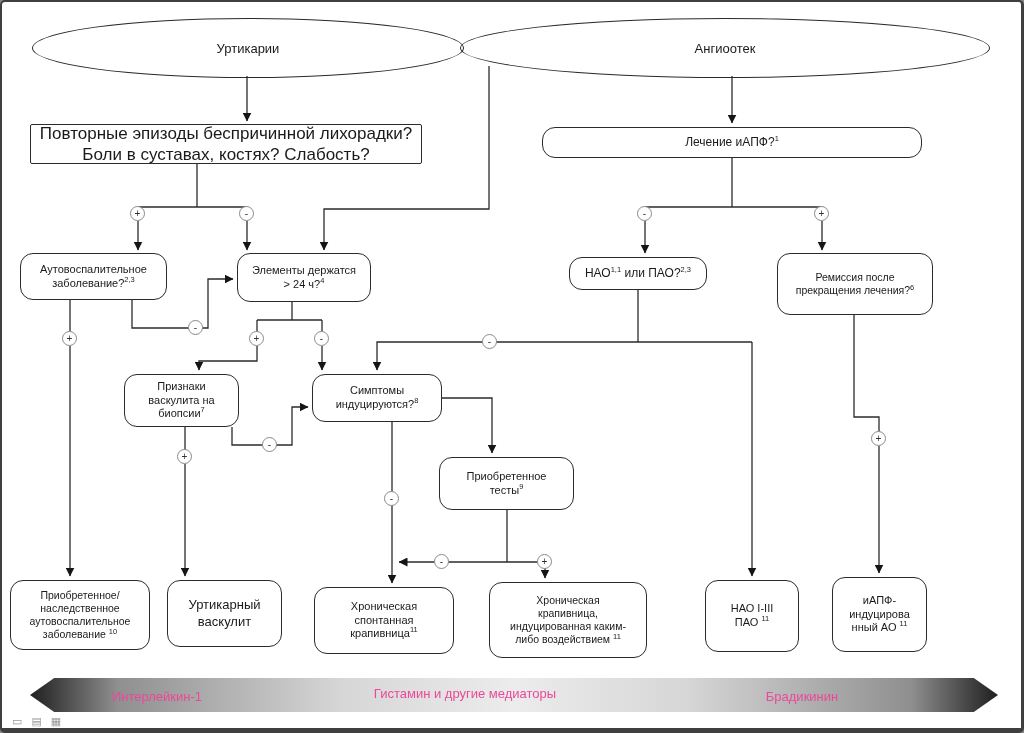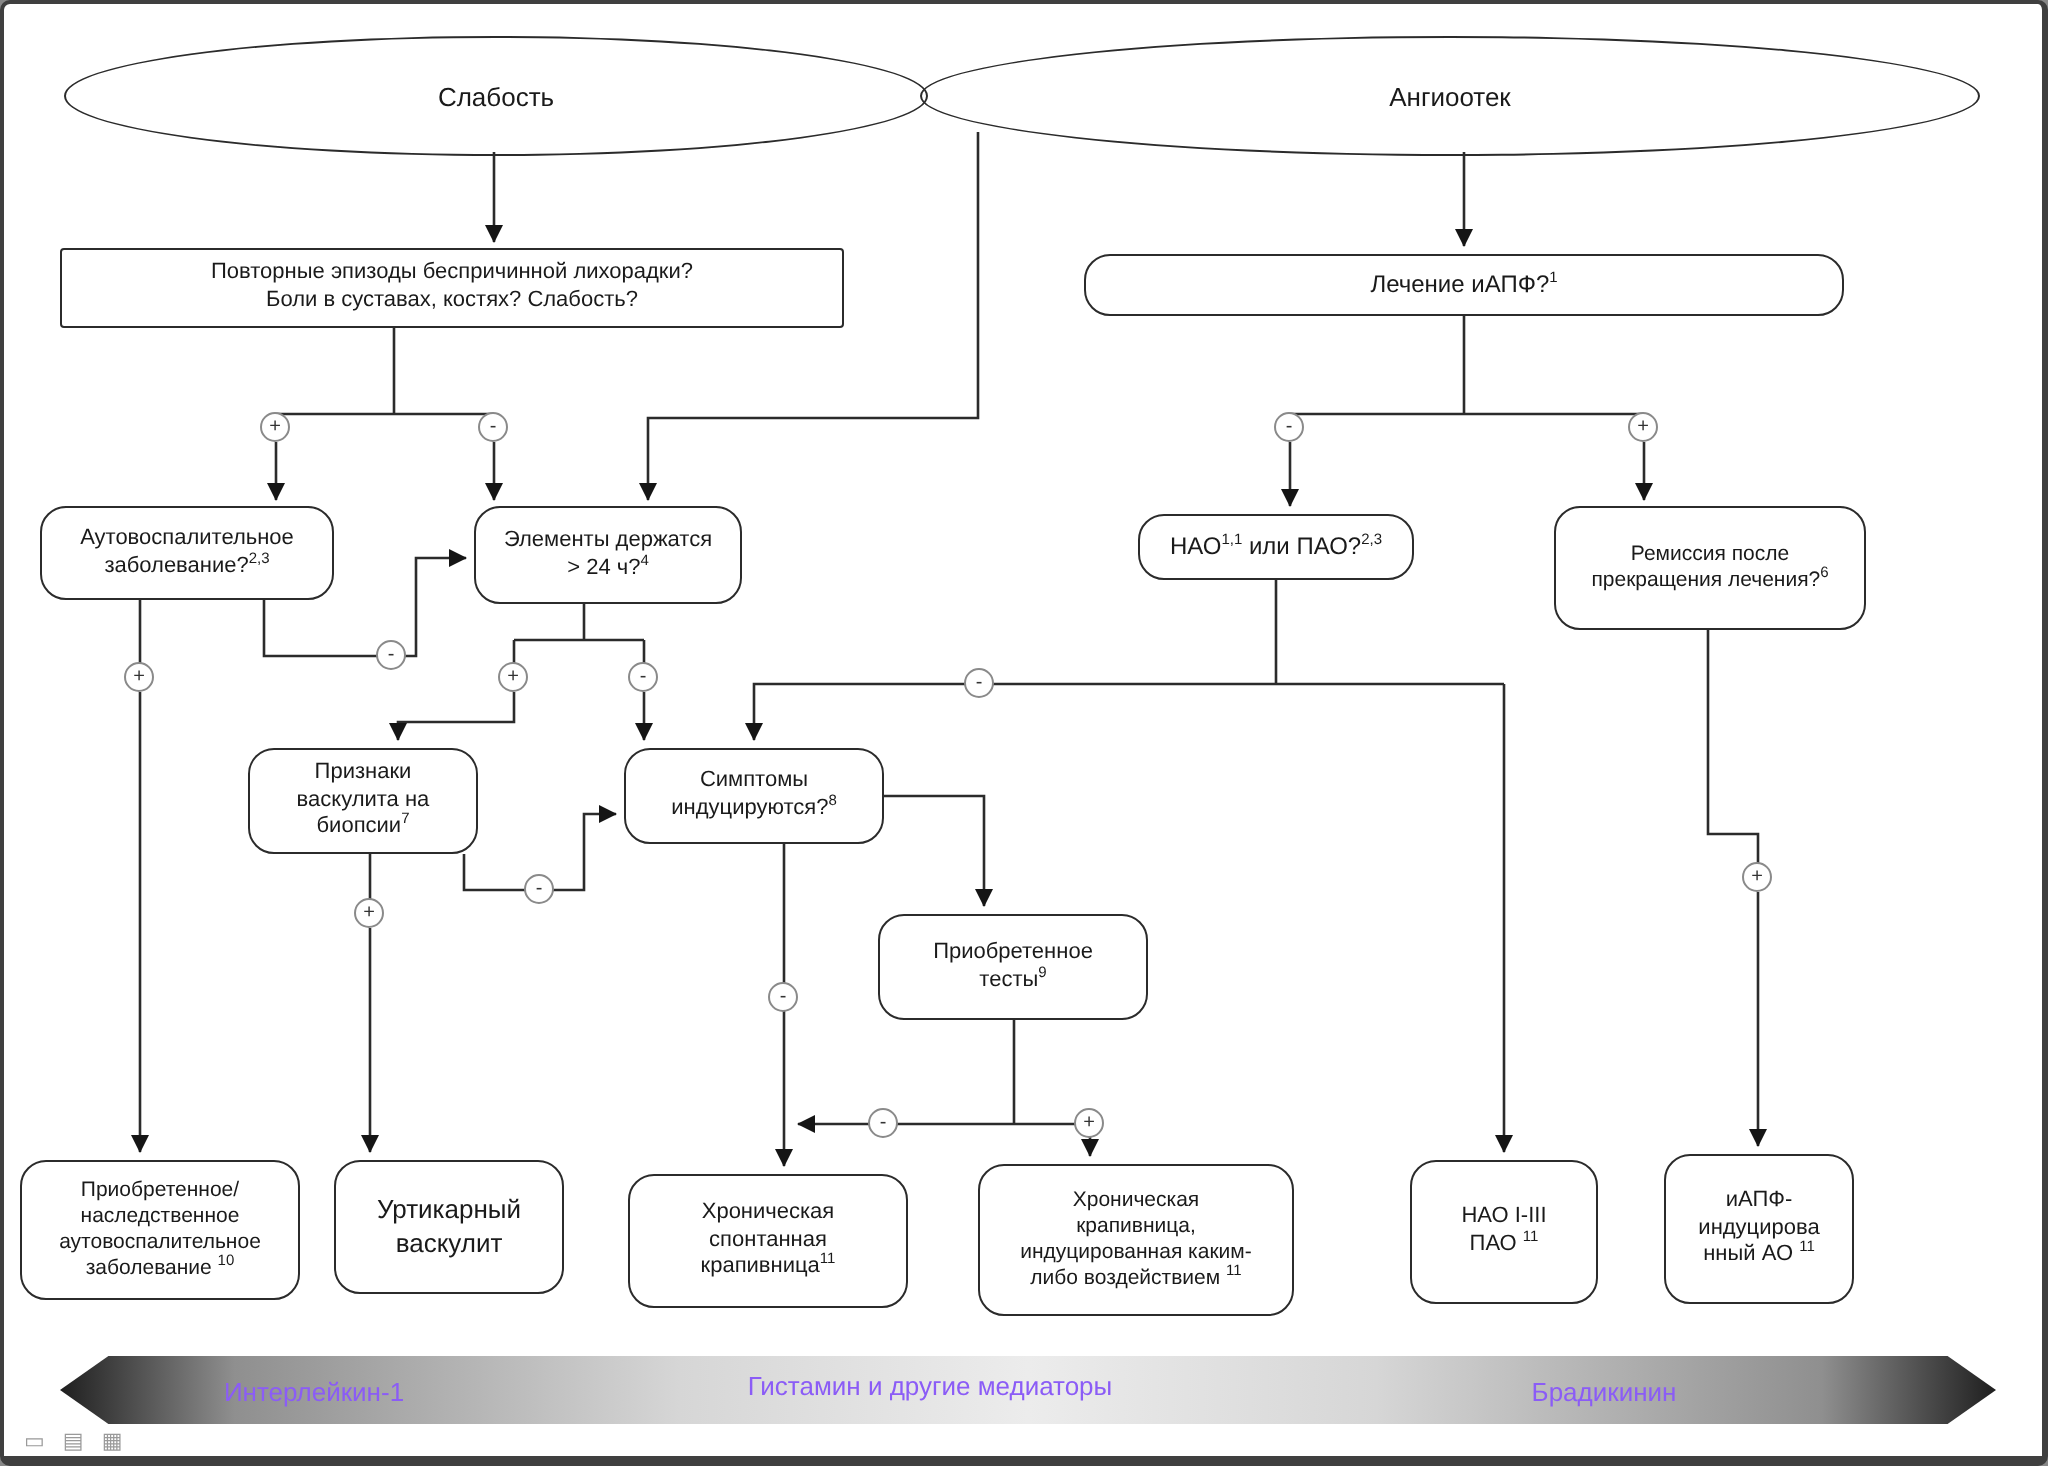--- a/index.html
+++ b/index.html
@@ -38,21 +38,21 @@
     border:1px solid #8a8a8a;border-radius:50%;background:#fff;
     font-size:10px;line-height:13px;text-align:center;color:#333;
     box-sizing:border-box;
   }
   .ribbon{
     position:absolute;left:28px;top:676px;width:968px;height:34px;z-index:2;
     background:linear-gradient(90deg,#1f1f1f 0%,#8f8f8f 9%,#d6d6d6 32%,#ececec 50%,#d6d6d6 68%,#8f8f8f 91%,#1f1f1f 100%);
     clip-path:polygon(0% 50%,2.5% 0%,97.5% 0%,100% 50%,97.5% 100%,2.5% 100%);
   }
   .ribbon-label{
-    position:absolute;z-index:3;font-size:13px;color:#8b5cf6;
+    position:absolute;z-index:3;font-size:13px;color:#ec4899;
     transform:translate(-50%,-50%);white-space:nowrap;
   }
   .corner-icons{
     position:absolute;left:10px;top:713px;z-index:3;
     display:flex;gap:9px;color:#9a9a9a;font-size:11px;line-height:12px;
   }
   .corner-icons span{cursor:default;}
 </style>
 </head>
 <body>
@@ -98,27 +98,27 @@
       <path d="M440,396 H490 V451" marker-end="url(#ah)"></path>
       <path d="M505,560 H397" marker-end="url(#ah)"></path>
       <path d="M505,560 H543 V576" marker-end="url(#ah)"></path>
       <path d="M750,340 H375 V368" marker-end="url(#ah)"></path>
       <path d="M750,340 V574" marker-end="url(#ah)"></path>
       <path d="M877,444 V571" marker-end="url(#ah)"></path>
     </g>
   </svg>
 
   <div class="ellipse" style="left:30px;top:16px;width:430px;height:58px">
-    <span>Слабость</span>
+    <span>Уртикарии</span>
   </div>
   <div class="ellipse" style="left:458px;top:16px;width:528px;height:58px">
     <span>Ангиоотек</span>
   </div>
 
-  <div class="node" style="left:28px;top:122px;width:392px;height:40px;border-radius:2px;font-size:11px">
+  <div class="node" style="left:28px;top:122px;width:392px;height:40px;border-radius:2px;font-size:17px">
     <span class="t"><span>Повторные эпизоды беспричинной лихорадки?
 Боли в суставах, костях? Слабость?</span><sup class="s"></sup></span>
   </div>
 
   <div class="node" style="left:540px;top:125px;width:380px;height:31px;font-size:12px">
     <span class="t"><span>Лечение иАПФ?</span><sup class="s">1</sup></span>
   </div>
 
   <div class="node" style="left:18px;top:251px;width:147px;height:47px;font-size:11px">
     <span class="t"><span>Аутовоспалительное

